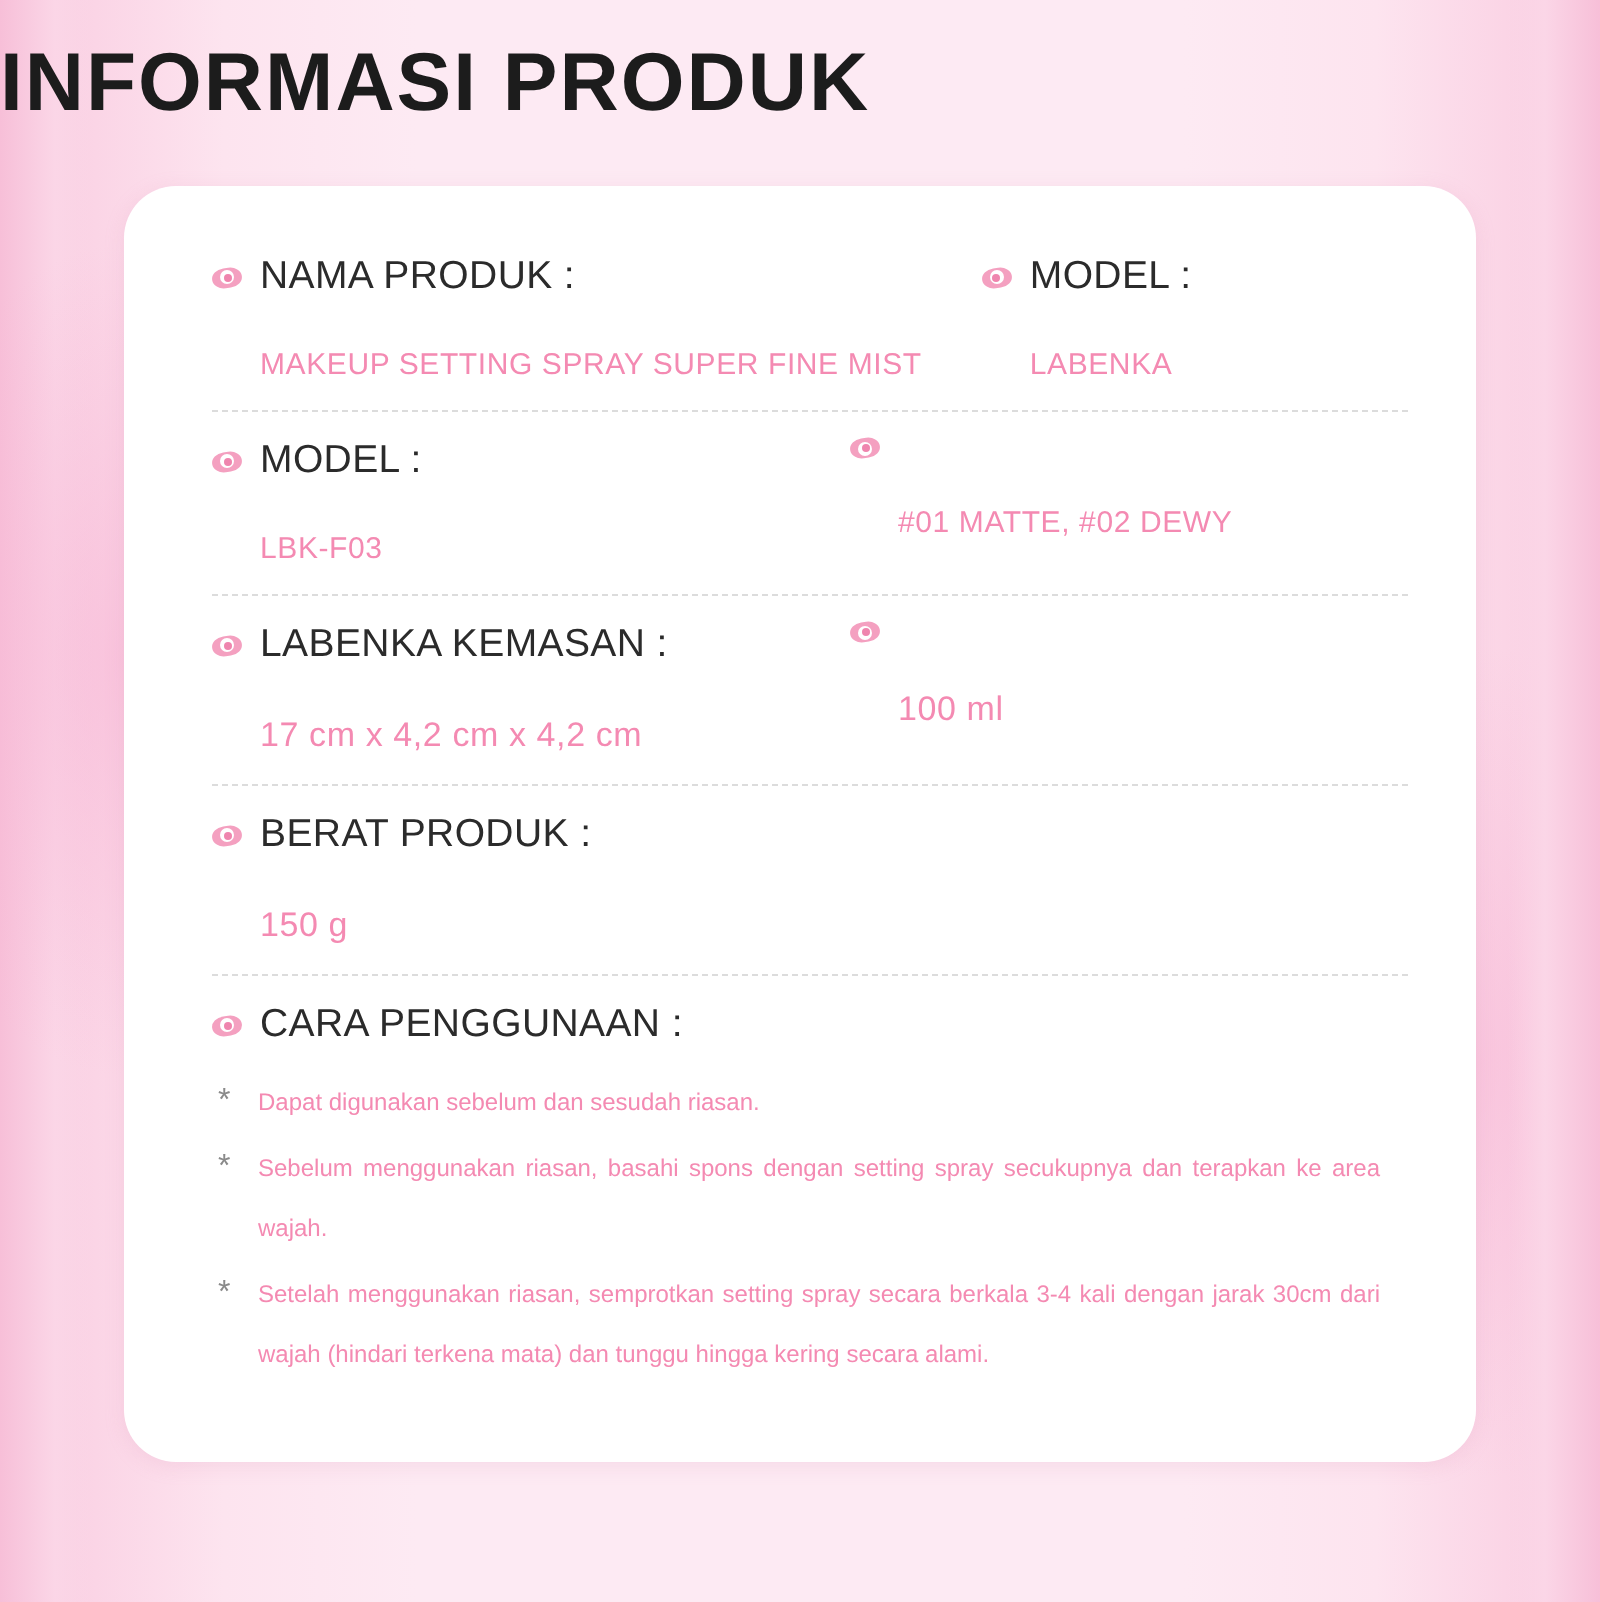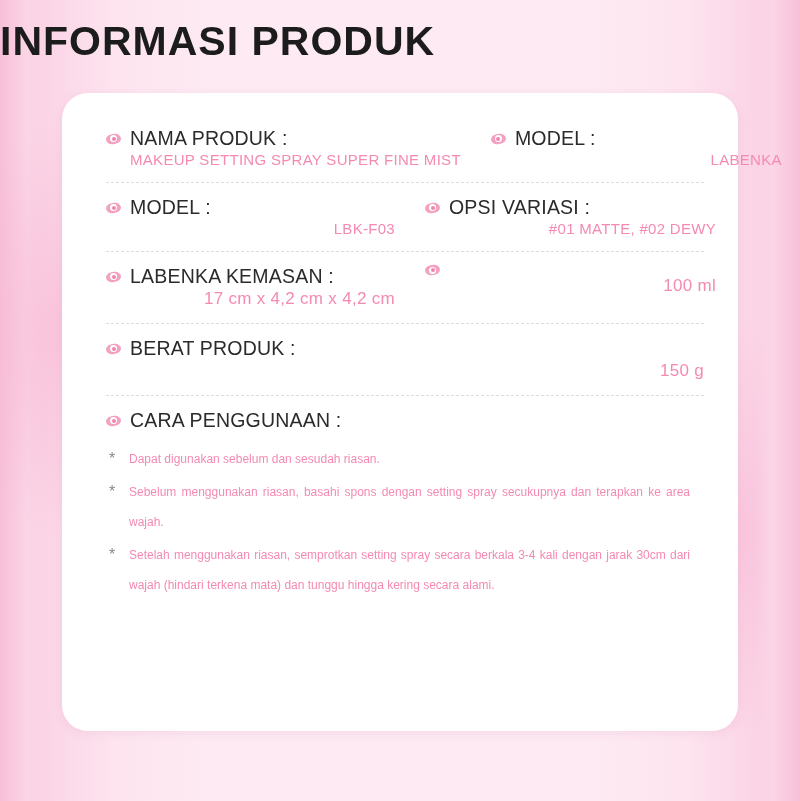--- a/index.html
+++ b/index.html
@@ -145,25 +145,24 @@
     top: 3px;
     width: 4px;
     height: 4px;
     border-radius: 50%;
     background: #ef85ae;
   }
 
   .field-value {
     font-size: 15px;
     color: #f48ab2;
-    margin-top: 1px;
+    margin-top: 24px;
     padding-left: 24px;
     letter-spacing: 0.3px;
     white-space: nowrap;
-    text-align: right;
   }
   .field-value.big {
     font-size: 17px;
   }
 
   .divider {
     border: 0;
     border-top: 1.4px dashed #dcdcdc;
     margin: 14px 0 13px 0;
     width: 100%;
@@ -254,21 +253,20 @@
           </div>
           <div class="field-value">LBK-F03</div>
         </div>
         <div class="col right">
           <div class="field-label">
             <span class="bullet-eye">
               <span class="eye-outer"></span>
                 <span class="eye-inner"></span>
                 <span class="eye-pupil"></span>
             </span>
-            <span>OPSI VARIASI :</span>
           </div>
           <div class="field-value">#01 MATTE, #02 DEWY</div>
         </div>
       </div>
 
       <hr class="divider">
 
       <div class="row">
         <div class="col left">
           <div class="field-label">

